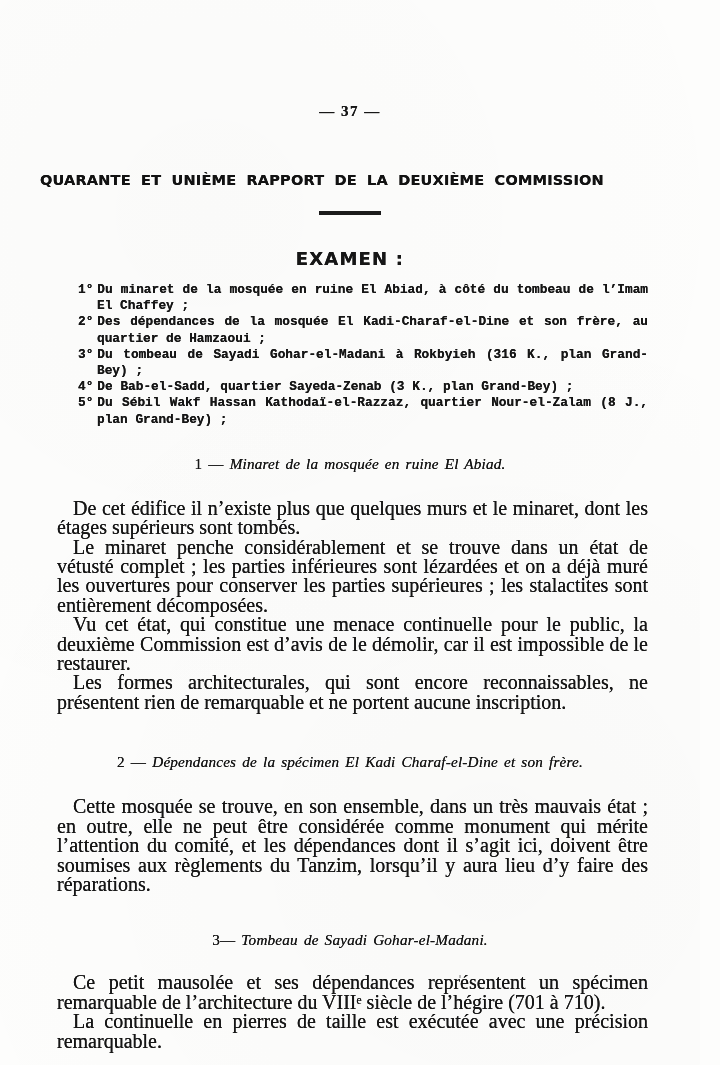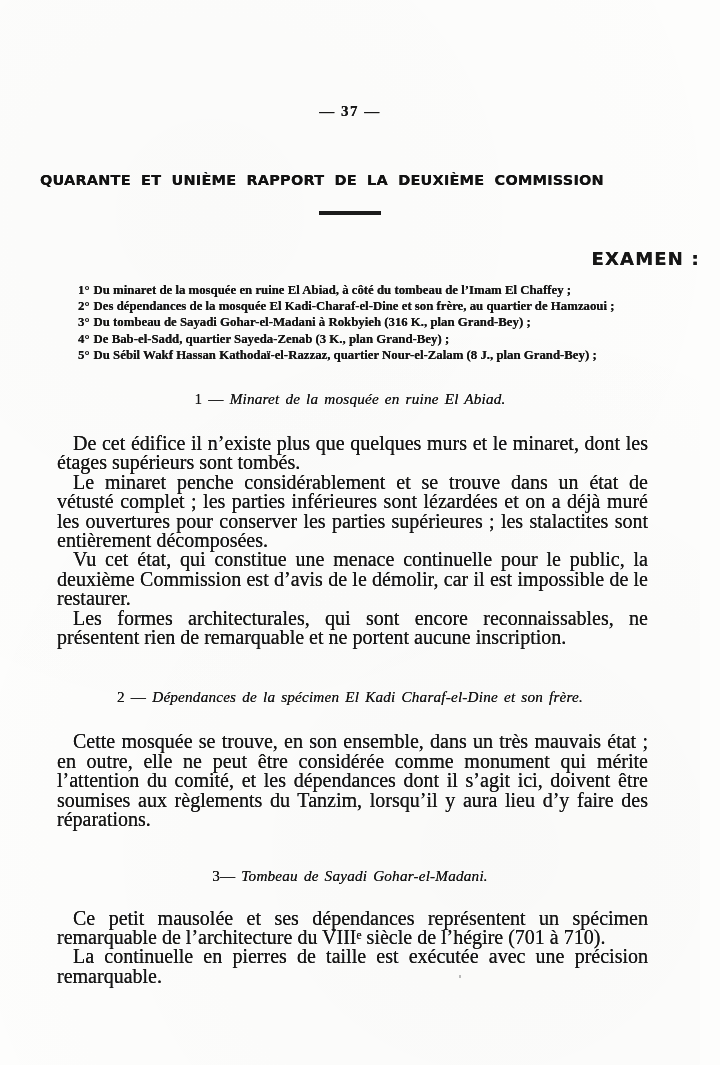--- a/index.html
+++ b/index.html
@@ -37,34 +37,35 @@
     word-spacing: 5px;
     color: #121212;
   }
   .divider {
     width: 62px; height: 4px;
     background: #1b1b1b;
     margin: 23px auto 0;
   }
   .examen {
     margin: 33px 0 0;
-    text-align: right;
+    text-align: center;
     font-family: "DejaVu Sans", sans-serif;
     font-weight: bold;
     font-size: 18px;
     letter-spacing: 1.2px;
   }
   .exam-list {
     margin: 13px 0 0;
     padding: 0 52px 0 78px;
     list-style: none;
     font-weight: bold;
     font-size: 12.8px;
     line-height: 16.2px;
     text-align: justify;
+    font-family: Liberation Mono, monospace;
   }
   .exam-item {
     padding-left: 19px;
     text-indent: -19px;
   }
   .exam-item .num { padding-right: 4px; }
 
   .sec-heading {
     margin: 12px;
     text-align: center;

